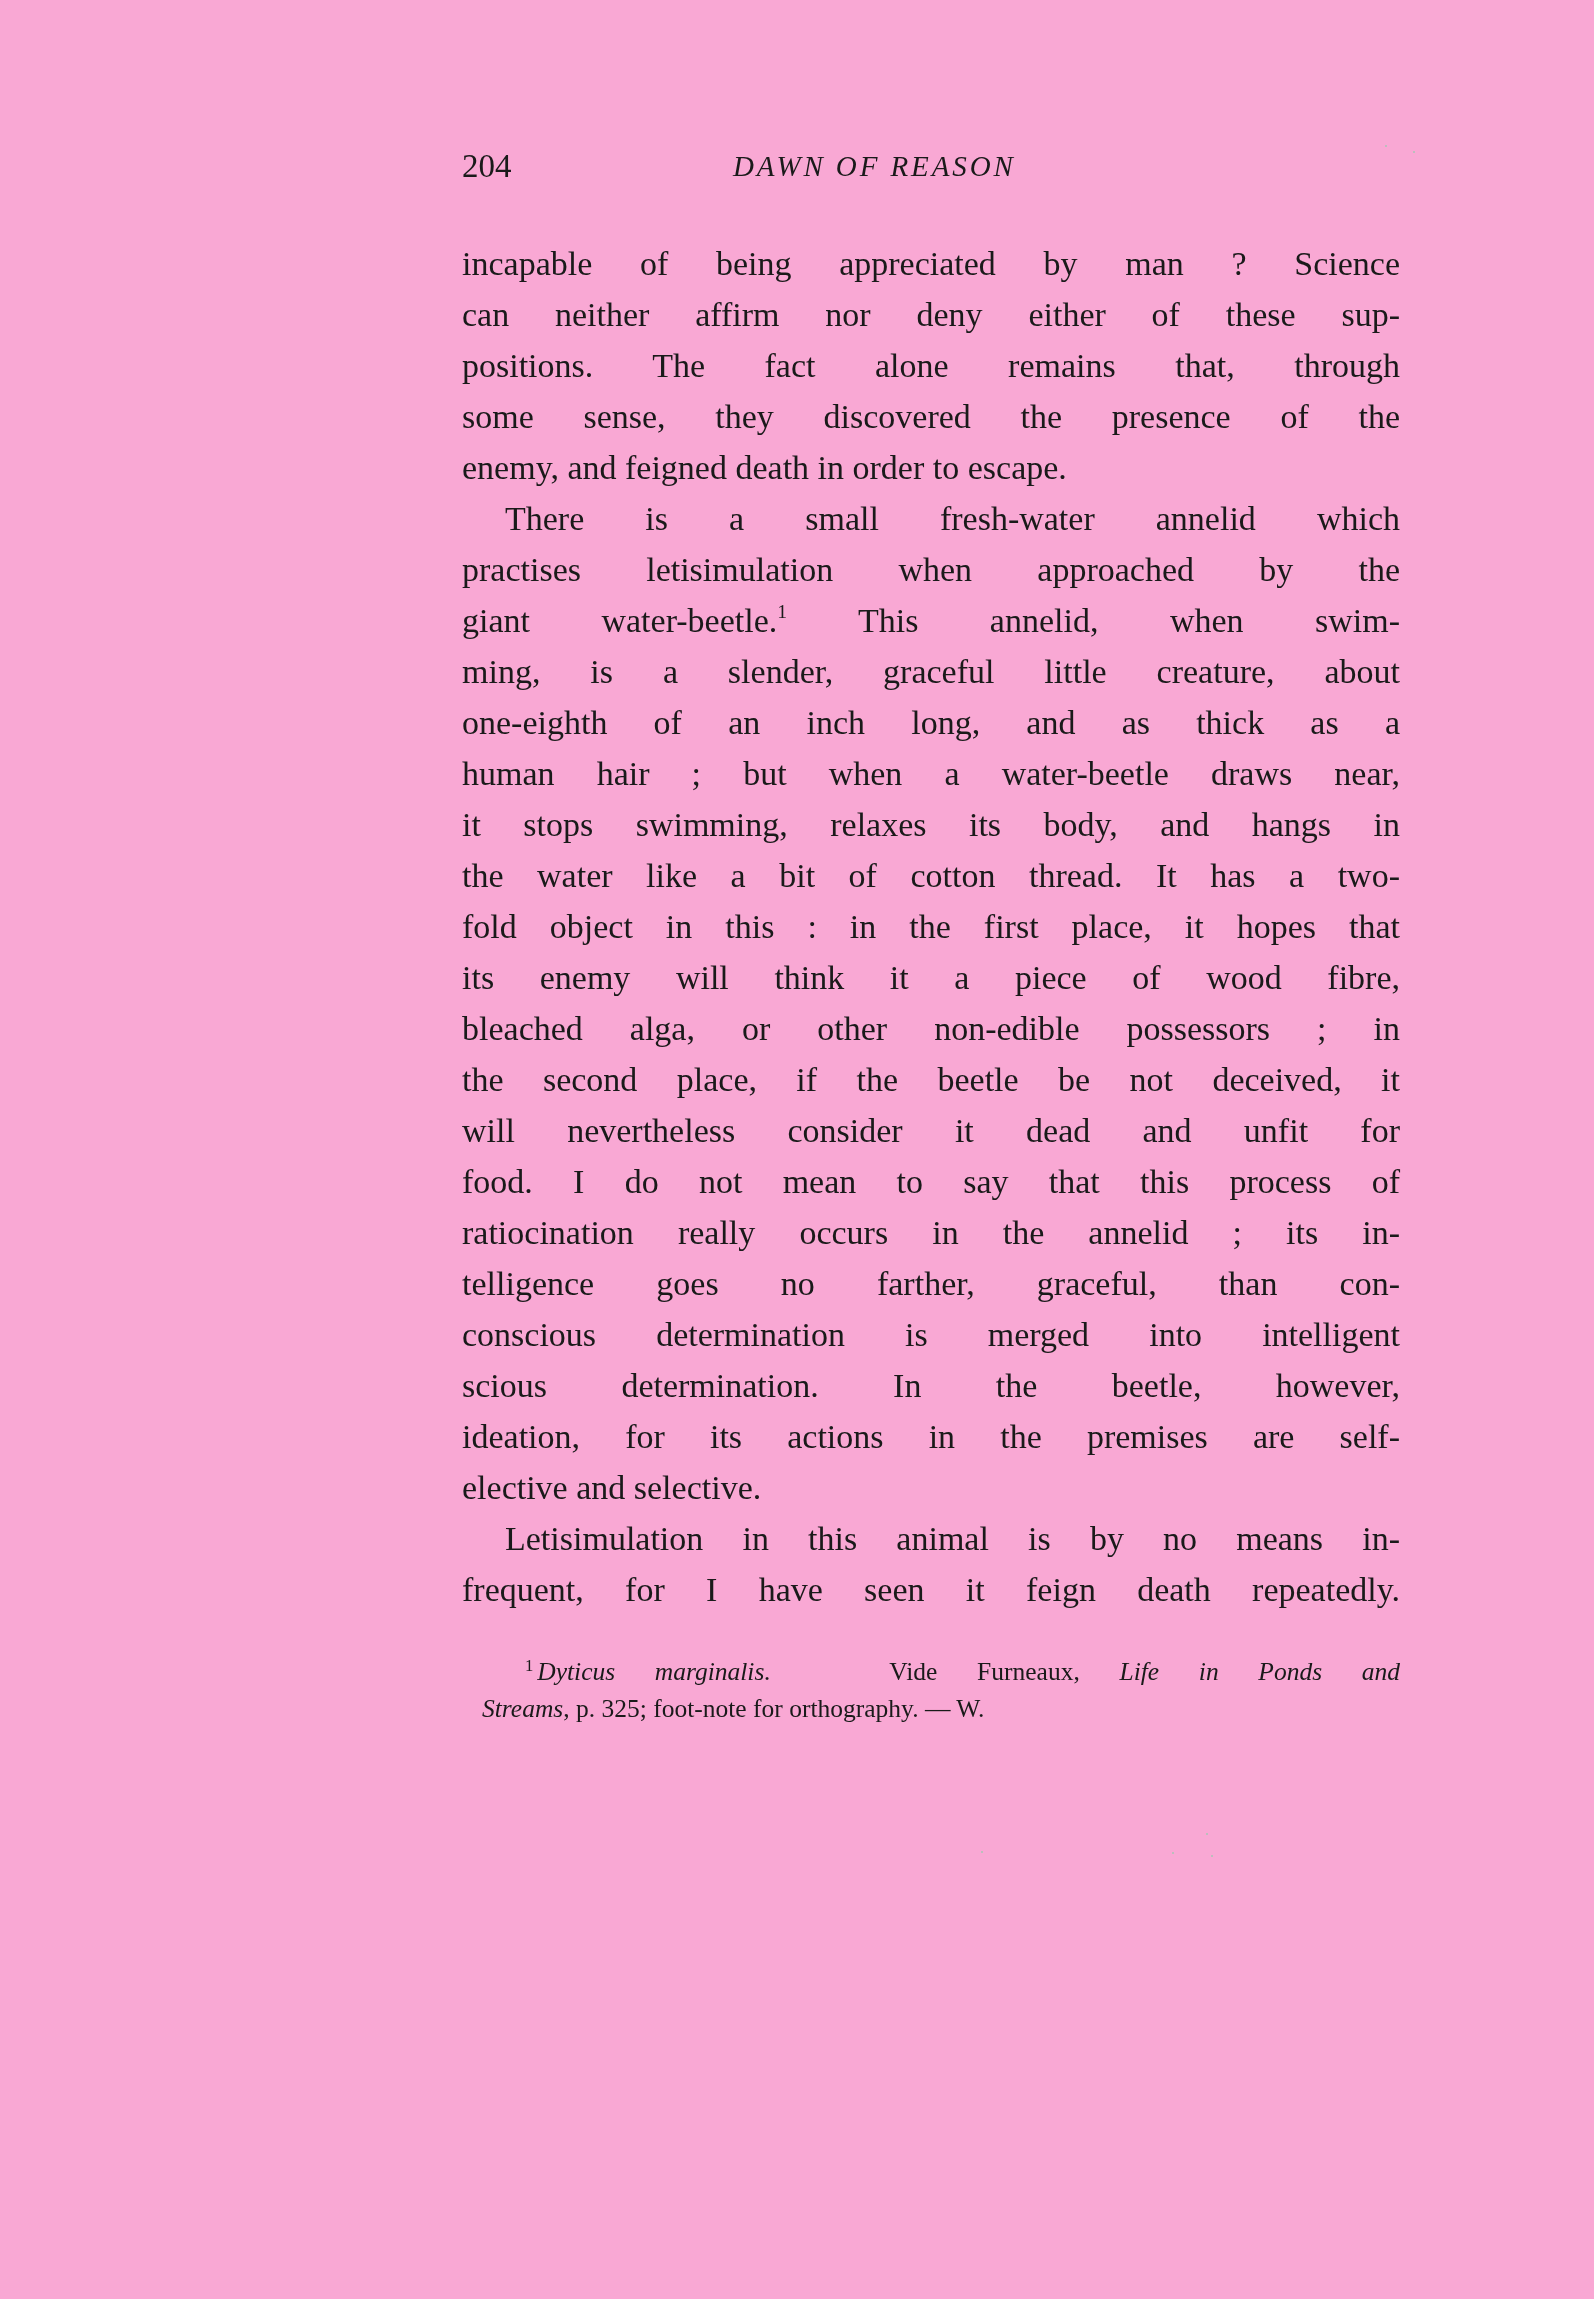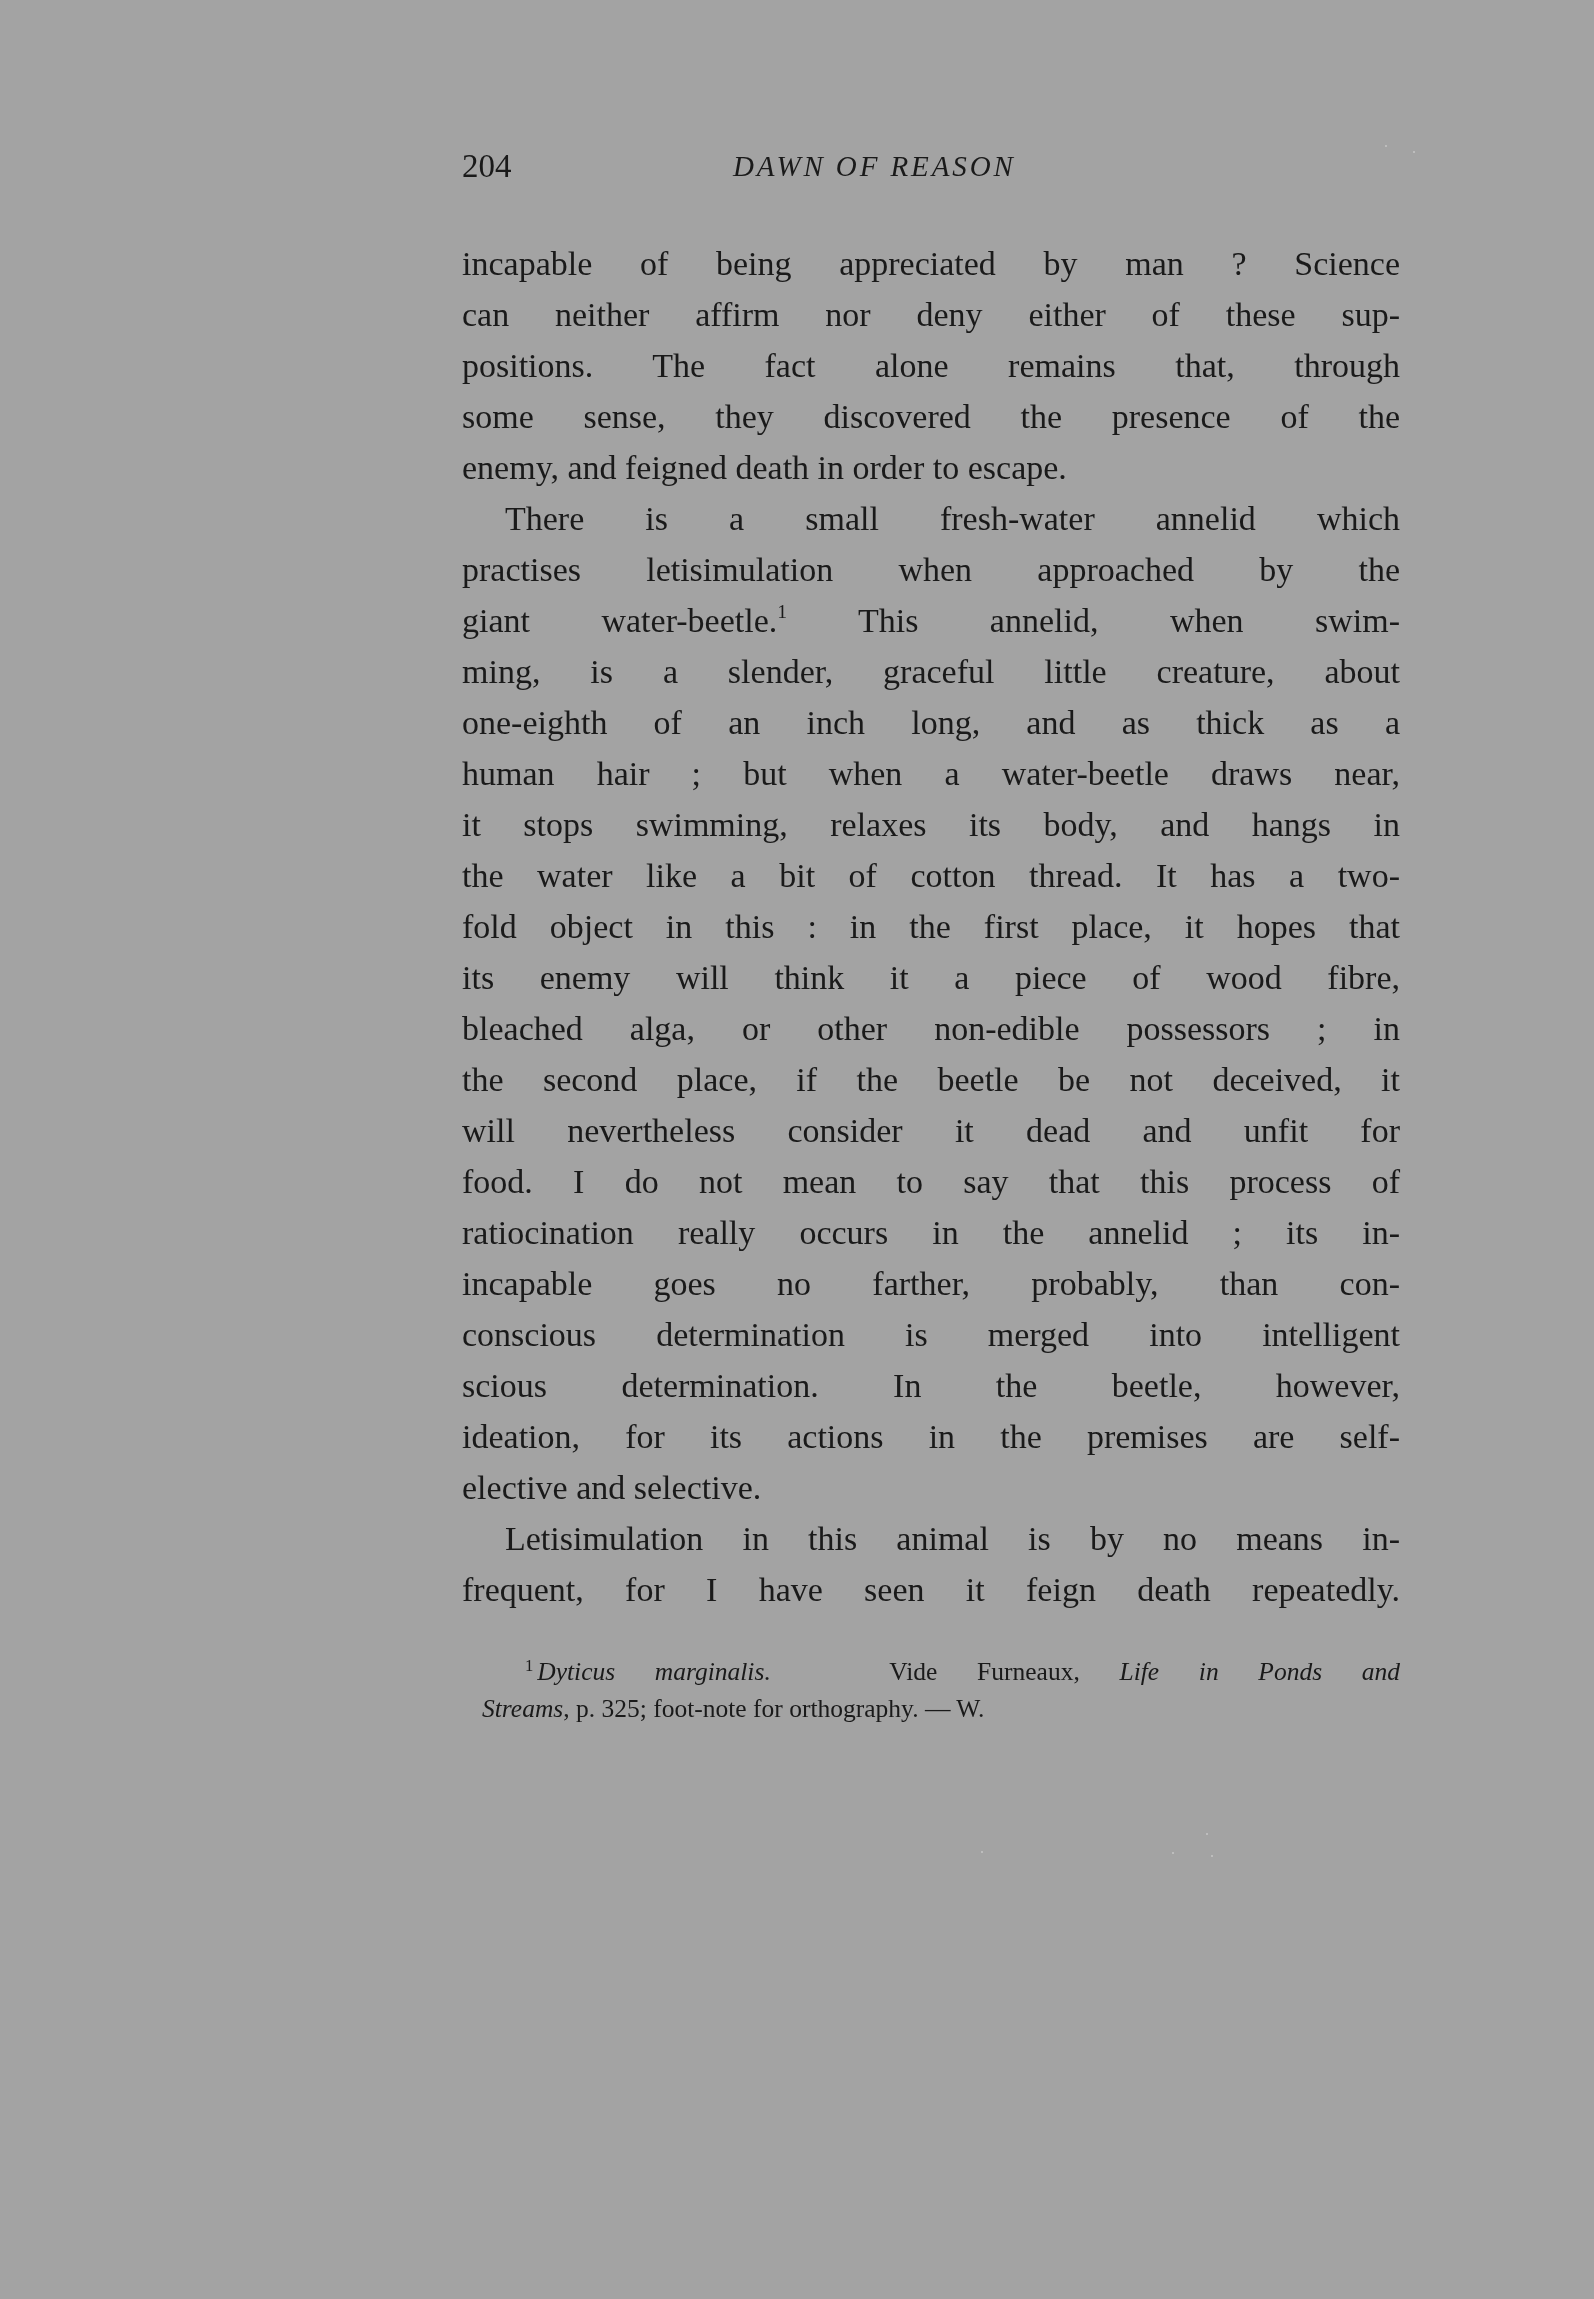--- a/index.html
+++ b/index.html
@@ -1,20 +1,20 @@
 <!DOCTYPE html>
 <html><head>
 <meta charset="utf-8">
 <style>
   html, body { margin: 0; padding: 0; background: #ffffff; }
   body {
     width: 1595px; height: 2299px; position: relative; overflow: hidden;
     font-family: "Liberation Serif", "DejaVu Serif", serif; color: #1a1a1a;
   }
-  .page { position: absolute; left: 0; top: 0; width: 1595px; height: 2299px; background: #a3a3a3; }
+  .page { position: absolute; left: 0; top: 0; width: 1595px; height: 2299px; background: #f9a8d4; }
   .running-head { position: absolute; top: 145px; left: 462px; width: 938px; height: 43px; }
   .page-number { position: absolute; left: 0; top: 0; font-size: 33px; line-height: 43px; }
   .running-title {
     position: absolute; left: 271px; top: 0; font-size: 29px; line-height: 43px;
     font-style: italic; letter-spacing: 2.9px;
   }
   .body-text { position: absolute; left: 462px; top: 238px; width: 938px; }
   .line {
     display: block; font-size: 34px; line-height: 51px; height: 51px;
     text-align: justify; text-align-last: justify; white-space: nowrap; overflow: visible;
@@ -58,21 +58,21 @@
     <span class="line">human hair ; but when a water-beetle draws near,</span>
     <span class="line">it stops swimming, relaxes its body, and hangs in</span>
     <span class="line">the water like a bit of cotton thread.  It has a two-</span>
     <span class="line">fold object in this : in the first place, it hopes that</span>
     <span class="line">its enemy will think it a piece of wood fibre,</span>
     <span class="line">bleached alga, or other non-edible possessors ; in</span>
     <span class="line">the second place, if the beetle be not deceived, it</span>
     <span class="line">will nevertheless consider it dead and unfit for</span>
     <span class="line">food.  I do not mean to say that this process of</span>
     <span class="line">ratiocination really occurs in the annelid ; its in-</span>
-    <span class="line">incapable goes no farther, probably, than con-</span>
+    <span class="line">telligence goes no farther, graceful, than con-</span>
     <span class="line">conscious determination is merged into intelligent</span>
     <span class="line">scious determination.  In the beetle, however,</span>
     <span class="line">ideation, for its actions in the premises are self-</span>
     <span class="line last">elective and selective.</span>
 
     <span class="line indent">Letisimulation in this animal is by no means in-</span>
     <span class="line">frequent, for I have seen it feign death repeatedly.</span>
   </div>
 
   <div class="footnotes">

